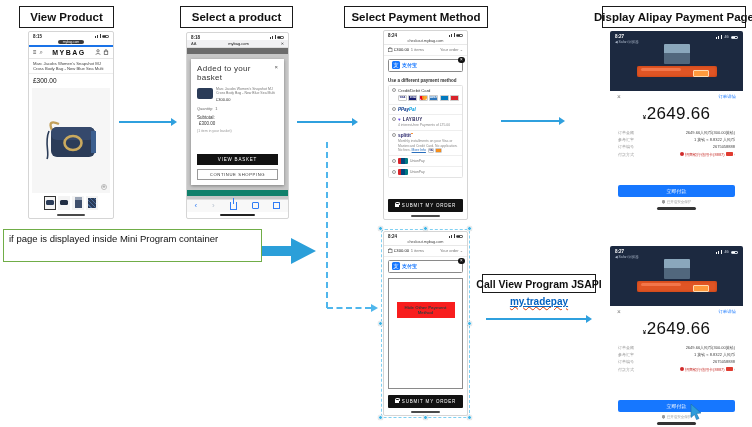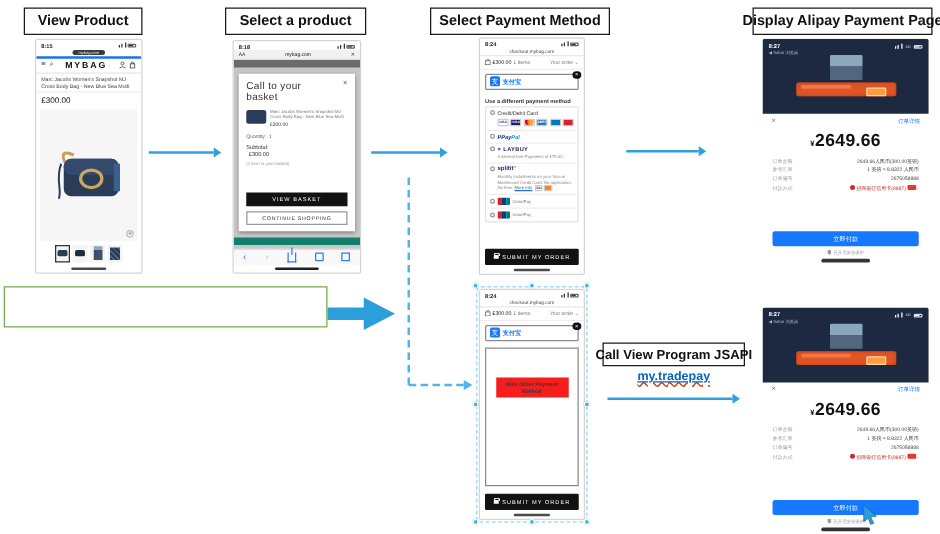--- a/index.html
+++ b/index.html
@@ -139,21 +139,21 @@
   .alih .g4{font-size:3px;color:#dfe5ee;margin:0 1px}
   .promoimg{position:absolute;left:50%;top:13px;transform:translateX(-50%);width:26px;height:20px;background:linear-gradient(#8aa7bc 0 45%,#51677d 45% 100%);border-radius:1px}
   .promoban{position:absolute;left:50%;top:35px;transform:translateX(-50%);width:80px;height:11px;background:#E05525;border-radius:2px;box-shadow:inset 0 0 3px #c23e12}
   .promoban::before{content:"";position:absolute;left:4px;top:2px;width:40px;height:3px;background:#f2764a;border-radius:2px}
   .promobtn{position:absolute;left:50%;margin-left:16px;top:39px;width:16px;height:6.5px;background:#FF9A3D;border:.6px solid #ffd9b0;border-radius:1px}
   .linkrow{display:flex;justify-content:space-between;align-items:center;padding:2px 7px 0 7px}
   .xclose{font-size:6.5px;color:#777;line-height:7px}
   .detlink{font-size:4.4px;color:#1677FF}
   .amountrow{display:flex;justify-content:center;align-items:baseline;margin-top:4px;color:#111}
   .cursym{font-size:6px;font-weight:600;margin-right:.5px}
-  .amount{font-size:14px;font-weight:700;letter-spacing:.3px}
+  .amount{font-size:17px;font-weight:400;letter-spacing:.3px}
   .kv{display:flex;justify-content:space-between;padding:0 8px;font-size:4px;line-height:7.2px}
   .kv .k{color:#9b9b9b}
   .kv .v{color:#444;display:flex;align-items:center;gap:1px}
   .kvfirst{margin-top:5px}
   .cmbdot{width:4px;height:4px;border-radius:50%;background:#D02A2A;flex:none}
   .cmbtxt{color:#c9342f}
   .cmbchip{width:7px;height:4px;background:#E03B30;border-radius:.8px}
   .kcaret{color:#aaa}
   .paybtn{margin:auto 8px 0 8px;height:12px;background:#1677FF;border-radius:2px;color:#fff;display:flex;align-items:center;justify-content:center;font-size:5px;flex:none}
   .secnote{display:flex;align-items:center;justify-content:center;gap:1.5px;font-size:3.5px;color:#9b9b9b;margin-top:2.5px}
@@ -252,21 +252,21 @@
       <span>AA</span>
       <span class="url">mybag.com</span>
       <span>✕</span>
     </div>
     <div class="p2content">
       <div class="p2topstrip"></div>
       <div class="tealstrip"></div>
       <div class="modal">
         <div class="mtitlerow">
           <div class="mtitle">
-            <div>Call to your</div>
+            <div>Added to your</div>
             <div>basket</div>
           </div>
           <span class="mclose">×</span>
         </div>
         <div class="mprod">
           <div class="mthumb"></div>
           <div>
             <div class="mprodtxt">Marc Jacobs Women's Snapshot MJ Cross Body Bag - New Blue Sea Multi</div>
             <div class="mprodprice">£300.00</div>
           </div>
@@ -565,20 +565,21 @@
 
   <div class="dash-v" style="left:326px;top:142px;height:166px"></div>
   <div class="dash-h" style="left:327px;top:307px;width:44px"></div>
   <div class="dash-head" style="left:371px;top:304px"></div>
 
   <svg class="blockarrow" style="left:252px;top:236px" width="66" height="30" viewBox="0 0 66 30">
     <polygon points="0,10 39,10 39,2 64,15 39,28 39,20 0,20" fill="#2B9FD9"></polygon>
   </svg>
 
   <div class="note" style="left:3px;top:229px;width:259px;height:33px">
+    <div>if page is displayed inside Mini Program container</div>
   </div>
 
   <div class="jsapibox" style="left:482px;top:274px;width:114px;height:19px">
       <span>Call View Program JSAPI</span>
     </div>
   <div class="jsapilink" style="left:482px;top:296px;width:114px">
     <span class="wavy"><span class="lnk">my.tradepay</span></span>
   </div>
 
   <svg class="cursor" style="left:690px;top:404px" width="14" height="16" viewBox="0 0 14 16">

